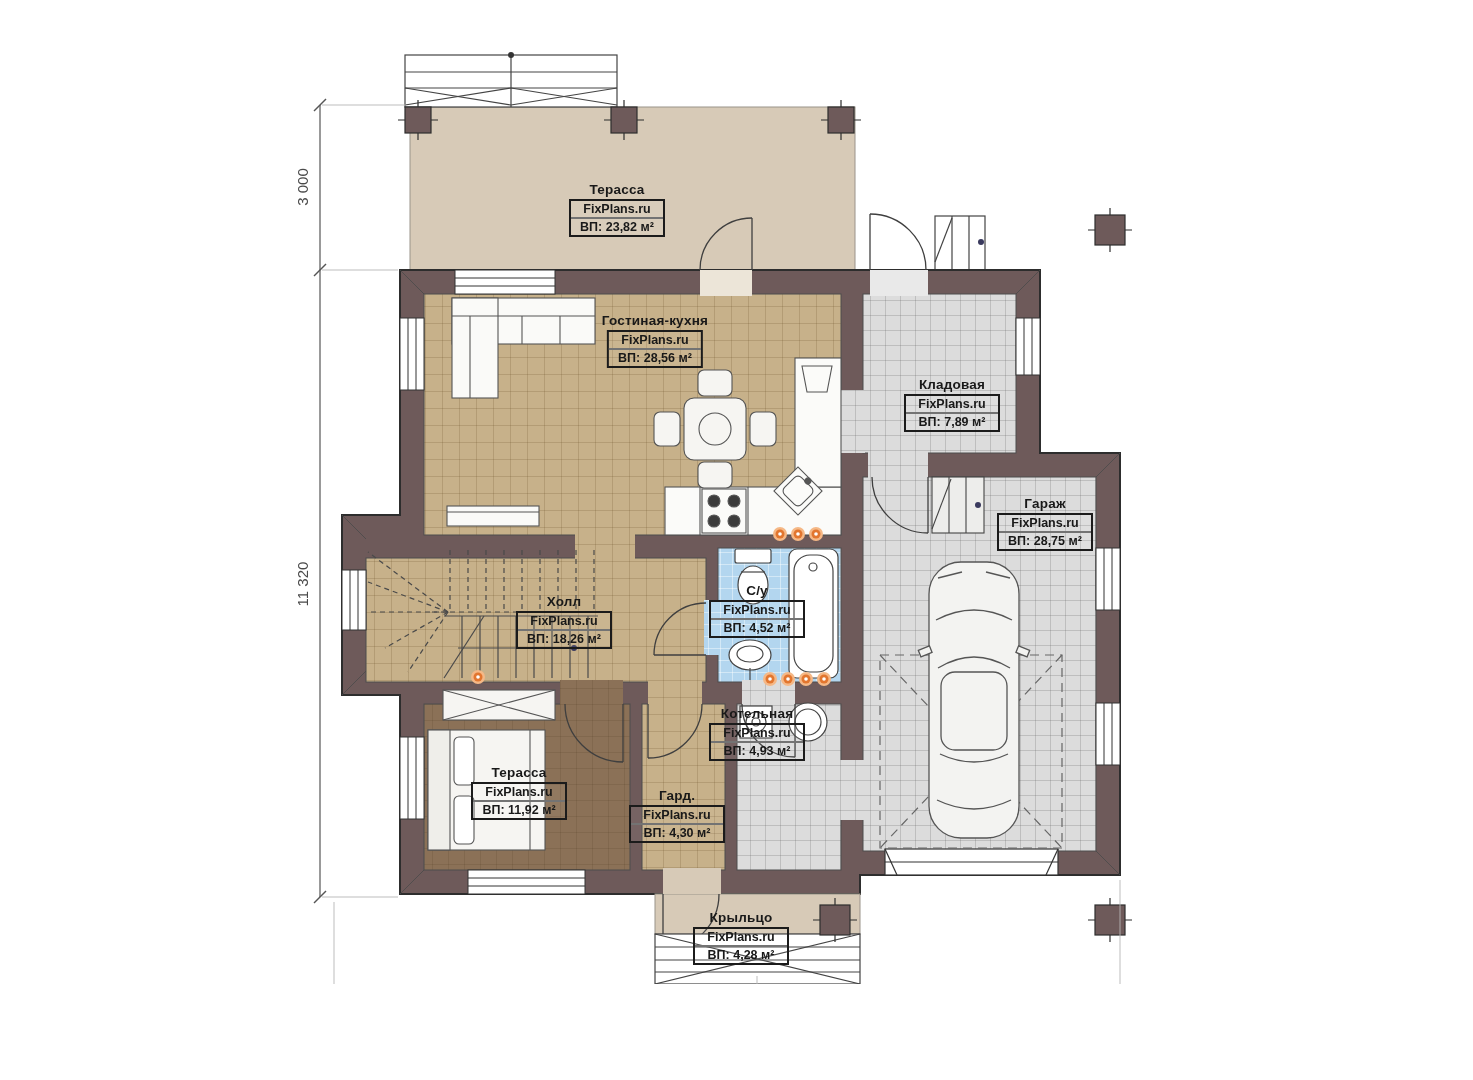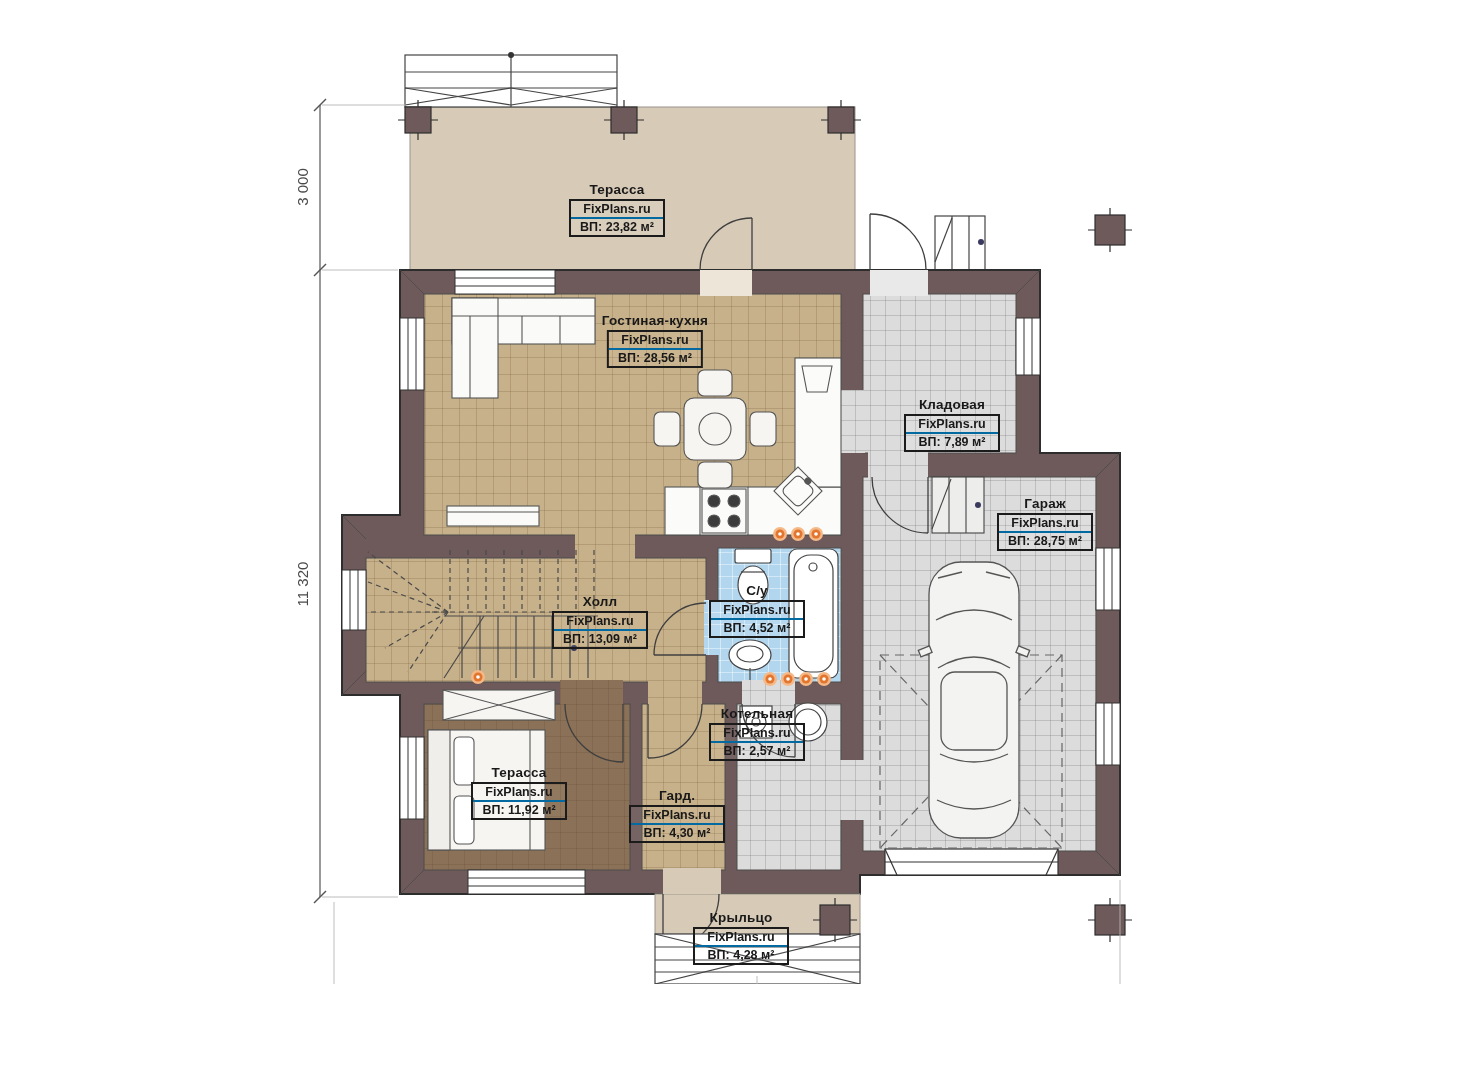--- a/index.html
+++ b/index.html
@@ -2,21 +2,21 @@
 <html style="--wall: #6e5a5a; --terrace: #d7cab7; --tile_tan: #c7b18a; --tile_gray: #dcdcdc; --tile_blue: #b3d6ef; --bedroom_floor: #8b7157; --heating_dot: #e2762f;"><head>
 <meta charset="utf-8">
 <style>
   html,body{margin:0;padding:0;background:#fff;}
   .stage{position:relative;width:1473px;height:984px;background:#ffffff;overflow:hidden;
          font-family:"Liberation Sans",sans-serif;}
   .stage svg{position:absolute;left:0;top:0;}
   .room-label{position:absolute;transform:translateX(-50%);text-align:center;color:#191919;z-index:5;}
   .room-name{font-size:13.5px;font-weight:bold;letter-spacing:.2px;white-space:nowrap;margin-bottom:2px;}
   .room-box{display:inline-block;border:2px solid #1b1b1b;min-width:92px;background:rgba(255,255,255,0.06);}
-  .room-brand{border-bottom:2px solid #0369a1;padding:1px 6px;font-size:12.5px;font-weight:bold;white-space:nowrap;}
+  .room-brand{border-bottom:2px solid #737373;padding:1px 6px;font-size:12.5px;font-weight:bold;white-space:nowrap;}
   .room-area{padding:1px 1px;font-size:12.5px;font-weight:bold;white-space:nowrap;}
   .dim{position:absolute;font-size:15px;color:#4a4a4a;transform:translate(-50%,-50%);white-space:nowrap;z-index:4;}
   .dim-v{transform:translate(-50%,-50%) rotate(-90deg);}
 </style>
 </head>
 <body>
 
 <div class="stage">
 
 <svg width="1473" height="1080" viewBox="0 0 1473 1080">
@@ -437,53 +437,53 @@
     <div class="room-area">ВП: 23,82 м²</div>
   </div>
 </div>
 <div class="room-label" style="left:655px;top:313px">
   <div class="room-name">Гостиная-кухня</div>
   <div class="room-box">
     <div class="room-brand">FixPlans.ru</div>
     <div class="room-area">ВП: 28,56 м²</div>
   </div>
 </div>
-<div class="room-label" style="left:952px;top:397px">
+<div class="room-label" style="left:952px;top:377px">
   <div class="room-name">Кладовая</div>
   <div class="room-box">
     <div class="room-brand">FixPlans.ru</div>
     <div class="room-area">ВП: 7,89 м²</div>
   </div>
 </div>
 <div class="room-label" style="left:1045px;top:496px">
   <div class="room-name">Гараж</div>
   <div class="room-box">
     <div class="room-brand">FixPlans.ru</div>
     <div class="room-area">ВП: 28,75 м²</div>
   </div>
 </div>
-<div class="room-label" style="left:600px;top:594px">
+<div class="room-label" style="left:564px;top:594px">
   <div class="room-name">Холл</div>
   <div class="room-box">
     <div class="room-brand">FixPlans.ru</div>
-    <div class="room-area">ВП: 13,09 м²</div>
+    <div class="room-area">ВП: 18,26 м²</div>
   </div>
 </div>
 <div class="room-label" style="left:757px;top:583px">
   <div class="room-name">С/у</div>
   <div class="room-box">
     <div class="room-brand">FixPlans.ru</div>
     <div class="room-area">ВП: 4,52 м²</div>
   </div>
 </div>
 <div class="room-label" style="left:757px;top:706px">
   <div class="room-name">Котельная</div>
   <div class="room-box">
     <div class="room-brand">FixPlans.ru</div>
-    <div class="room-area">ВП: 2,57 м²</div>
+    <div class="room-area">ВП: 4,93 м²</div>
   </div>
 </div>
 <div class="room-label" style="left:677px;top:788px">
   <div class="room-name">Гард.</div>
   <div class="room-box">
     <div class="room-brand">FixPlans.ru</div>
     <div class="room-area">ВП: 4,30 м²</div>
   </div>
 </div>
 <div class="room-label" style="left:519px;top:765px">

